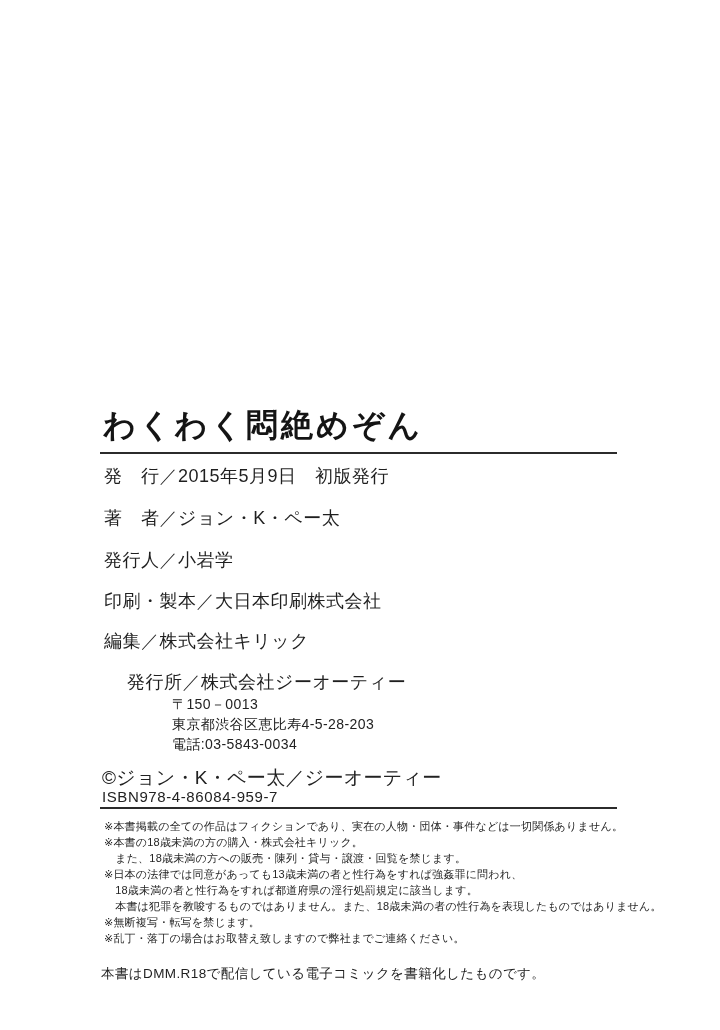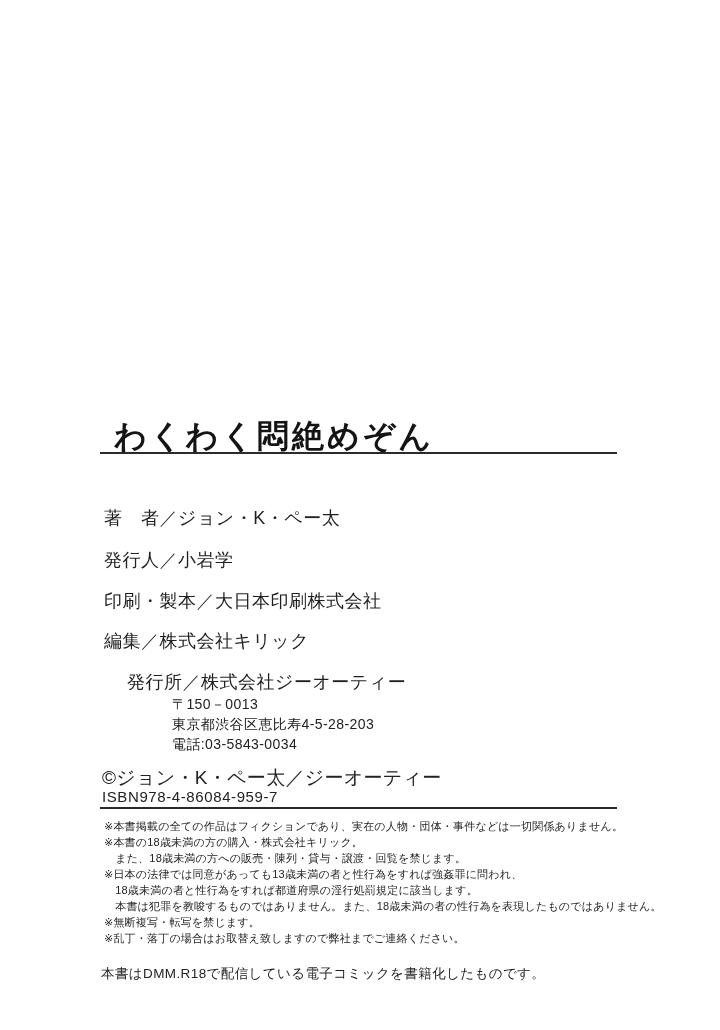--- a/index.html
+++ b/index.html
@@ -6,21 +6,21 @@
   .sheet{
     position:relative;
     width:720px;height:1030px;
     background:#ffffff;
     overflow:hidden;
     font-family:"Liberation Sans","DejaVu Sans",sans-serif;
     color:#1c1c1c;
     -webkit-font-smoothing:antialiased;
   }
   .title{
-    position:absolute;left:103px;top:406px;margin:11px;
+    position:absolute;left:103px;top:406px;margin:0;
     font-size:32px;line-height:38px;font-weight:800;
     letter-spacing:3px;color:#141414;white-space:nowrap;
   }
   .rule{
     position:absolute;left:100px;width:517px;height:2px;
     background:#2b2b2b;
   }
   .rule-top{top:452px;}
   .rule-bottom{top:807px;}
   .row{
@@ -62,20 +62,21 @@
 </style>
 </head>
 <body>
 
 <div class="sheet">
 
   <h1 class="title">わくわく悶絶めぞん</h1>
 
   <div class="rule rule-top"></div>
 
+  <div class="row row-0">発　行／2015年5月9日　初版発行</div>
   <div class="row row-2">発行人／小岩学</div>
   <div class="row row-1">著　者／ジョン・K・ペー太</div>
   <div class="row row-4">編集／株式会社キリック</div>
   <div class="row row-3">印刷・製本／大日本印刷株式会社</div>
   <div class="row row-5">発行所／株式会社ジーオーティー</div>
 
   <div class="addr">
     <div>〒150－0013</div>
     <div>東京都渋谷区恵比寿4-5-28-203</div>
     <div>電話:03-5843-0034</div>

